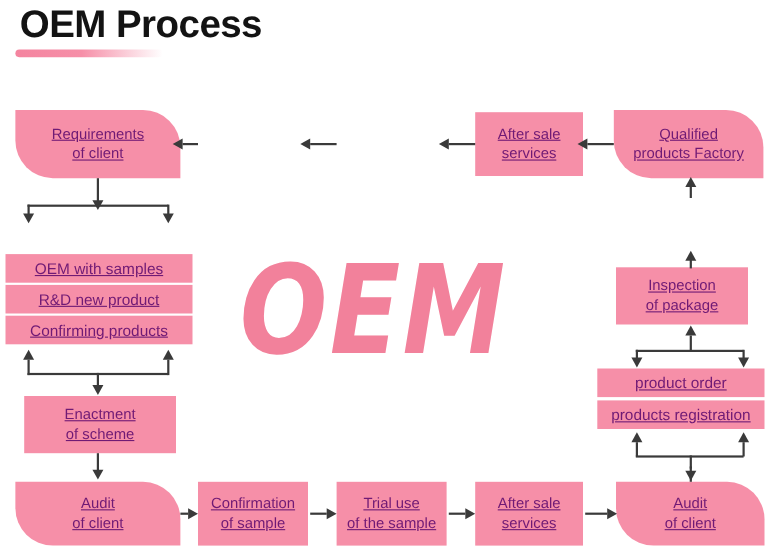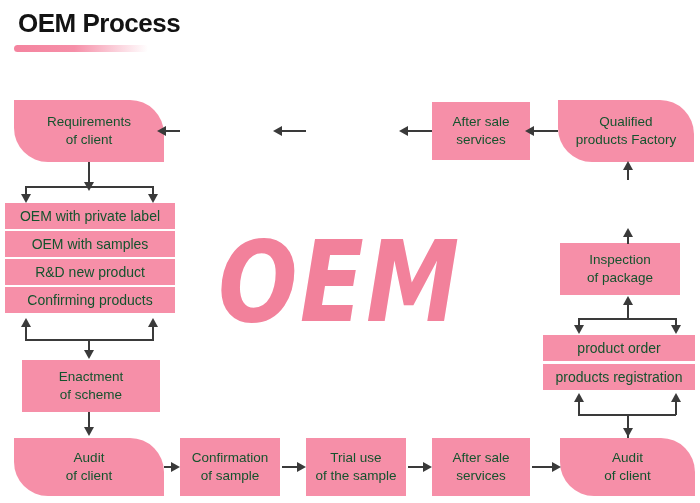--- a/index.html
+++ b/index.html
@@ -7,21 +7,21 @@
     width:700px;height:503px;
     background:#ffffff;
     font-family:"Liberation Sans","DejaVu Sans",sans-serif;
     overflow:hidden;
   }
   #stage{position:relative;width:700px;height:503px;overflow:hidden;background:#fff;}
 
   
   .title{
     position:absolute;left:18px;top:3px;
-    font-size:26px;font-weight:bold;color:#131313;
+    font-size:35px;font-weight:bold;color:#131313;
     letter-spacing:-0.5px;line-height:40px;white-space:nowrap;
   }
   .title-rule{
     position:absolute;left:14px;top:45px;width:134px;height:7px;
     border-radius:4px;
     background:linear-gradient(90deg,#f4849f 0%,#f68fa8 45%,#fbd3dd 78%,rgba(255,255,255,0) 100%);
   }
 
   
   .watermark{
@@ -33,27 +33,28 @@
     font-family:"DejaVu Sans","Liberation Sans",sans-serif;
     transform:scaleY(1.22) scaleX(1.02);
     transform-origin:left top;
     user-select:none;
   }
 
   
   .box{
     position:absolute;
     background:#f68fa8;
-    color:#14532d;
+    color:#701a75;
     display:flex;align-items:center;justify-content:center;
     text-align:center;
     font-size:13.5px;
     line-height:18px;
     box-sizing:border-box;
     padding:2px 4px;
+    text-decoration:underline;
   }
   .box.flag{
     
     border-top-right-radius:34px;
     border-bottom-left-radius:34px;
   }
   .box.bar{font-size:14px;}
 
   
   .ln{position:absolute;background:#3a3a3a;}
@@ -94,23 +95,20 @@
 
   <div class="ln h" style="left:282px;top:130px;width:24px;"></div>
   <div class="ar ar-l" style="left:273px;top:126px;"></div>
 
   <div class="ln h" style="left:408px;top:130px;width:24px;"></div>
   <div class="ar ar-l" style="left:399px;top:126px;"></div>
 
   <div class="ln h" style="left:534px;top:130px;width:24px;"></div>
   <div class="ar ar-l" style="left:525px;top:126px;"></div>
 
-  <div class="box bar" style="left:5px;top:203px;width:170px;height:26px;">
-    <span>OEM with private label</span>
-  </div>
   <div class="box bar" style="left:5px;top:231px;width:170px;height:26px;">
     <span>OEM with samples</span>
   </div>
   <div class="box bar" style="left:5px;top:259px;width:170px;height:26px;">
     <span>R&amp;D new product</span>
   </div>
   <div class="box bar" style="left:5px;top:287px;width:170px;height:26px;">
     <span>Confirming products</span>
   </div>
 

